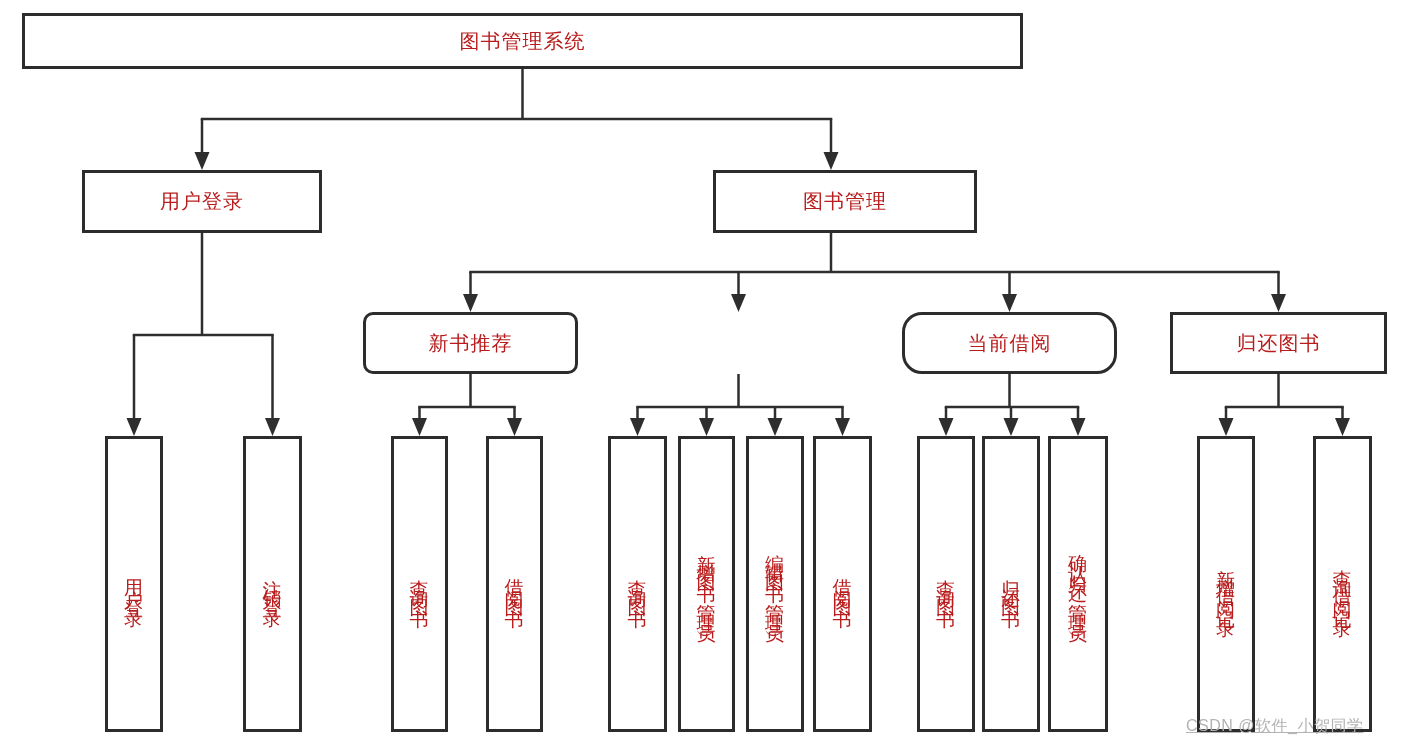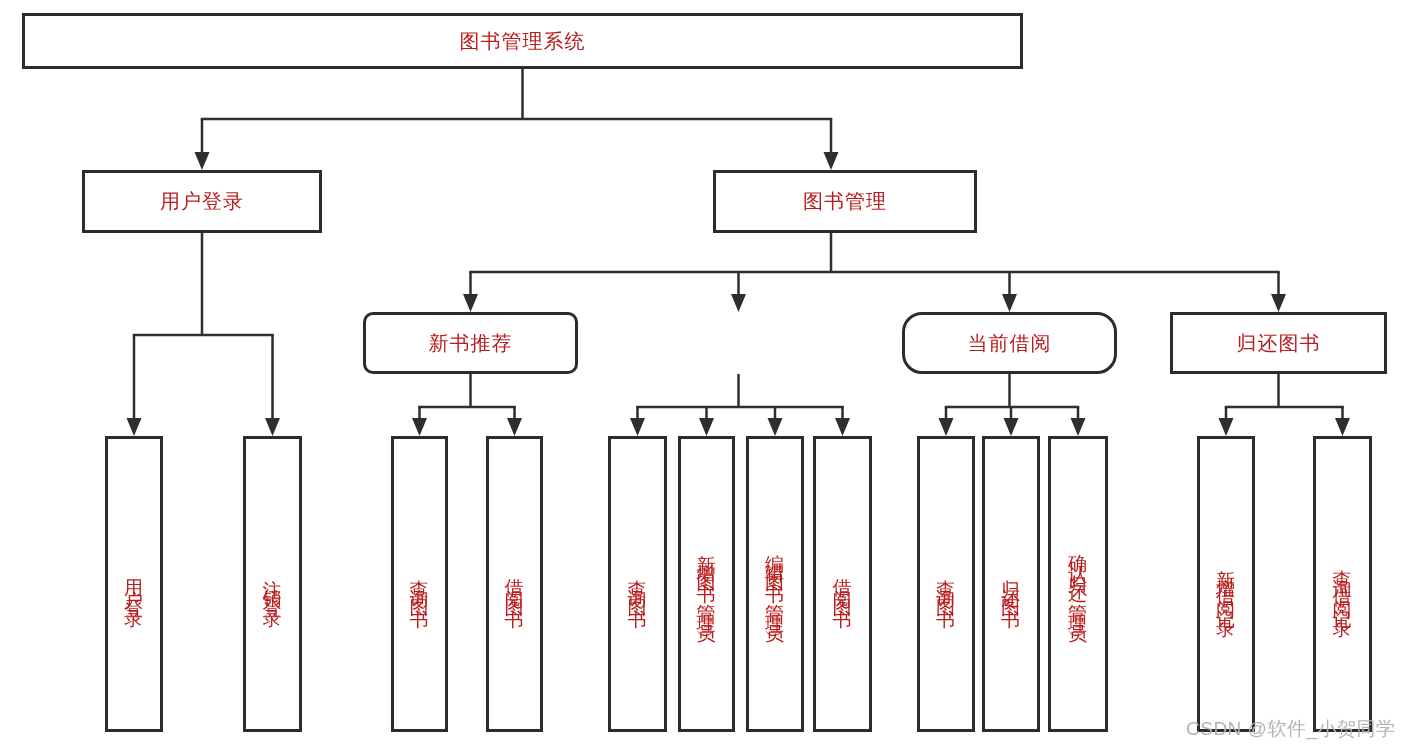--- a/index.html
+++ b/index.html
@@ -16,21 +16,21 @@
   }
   .root-box { font-size:21px; letter-spacing:1.5px; }
   .hbox { font-size:20px; letter-spacing:1px; }
   .vbox .vlabel {
     writing-mode:vertical-rl; text-orientation:mixed;
     font-size:19px; line-height:1; letter-spacing:10px;
     display:block; max-height:282px;
   }
   .watermark {
     position:absolute; left:1186px; top:716px; z-index:5;
-    font-size:19px; color:#b3b3b3; letter-spacing:0.5px; white-space:nowrap;
+    font-size:16px; color:#b3b3b3; letter-spacing:0.5px; white-space:nowrap;text-decoration:underline;
   }
 </style>
 </head>
 <body>
 
 <div class="stage">
 
   <svg class="connectors" viewBox="0 0 1405 747">
     <g>
       <line x1="522.5" y1="69" x2="522.5" y2="119"></line>

